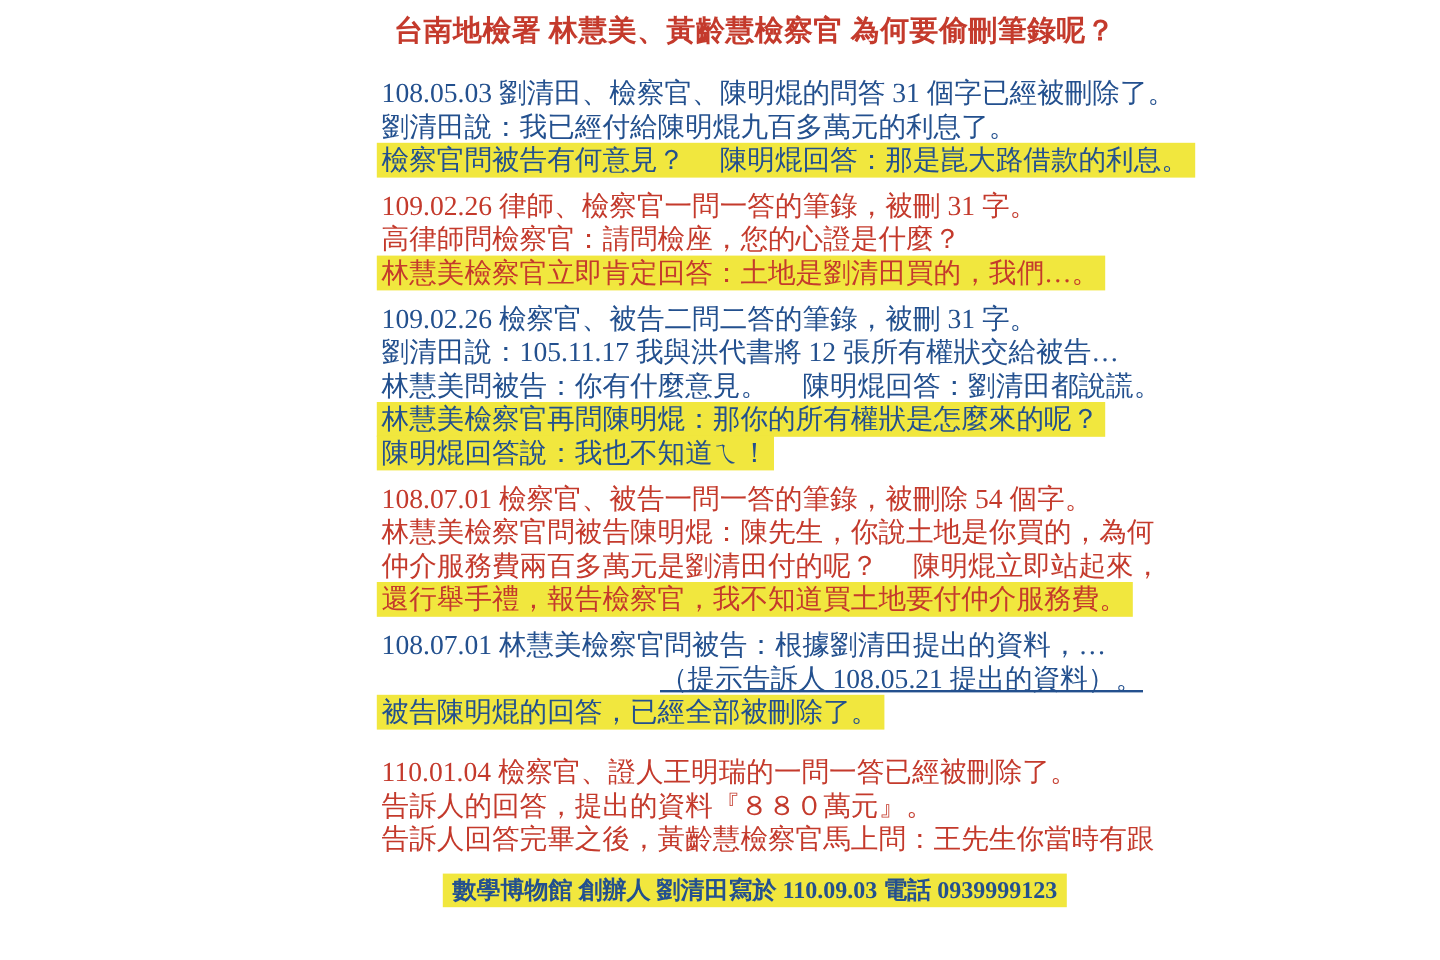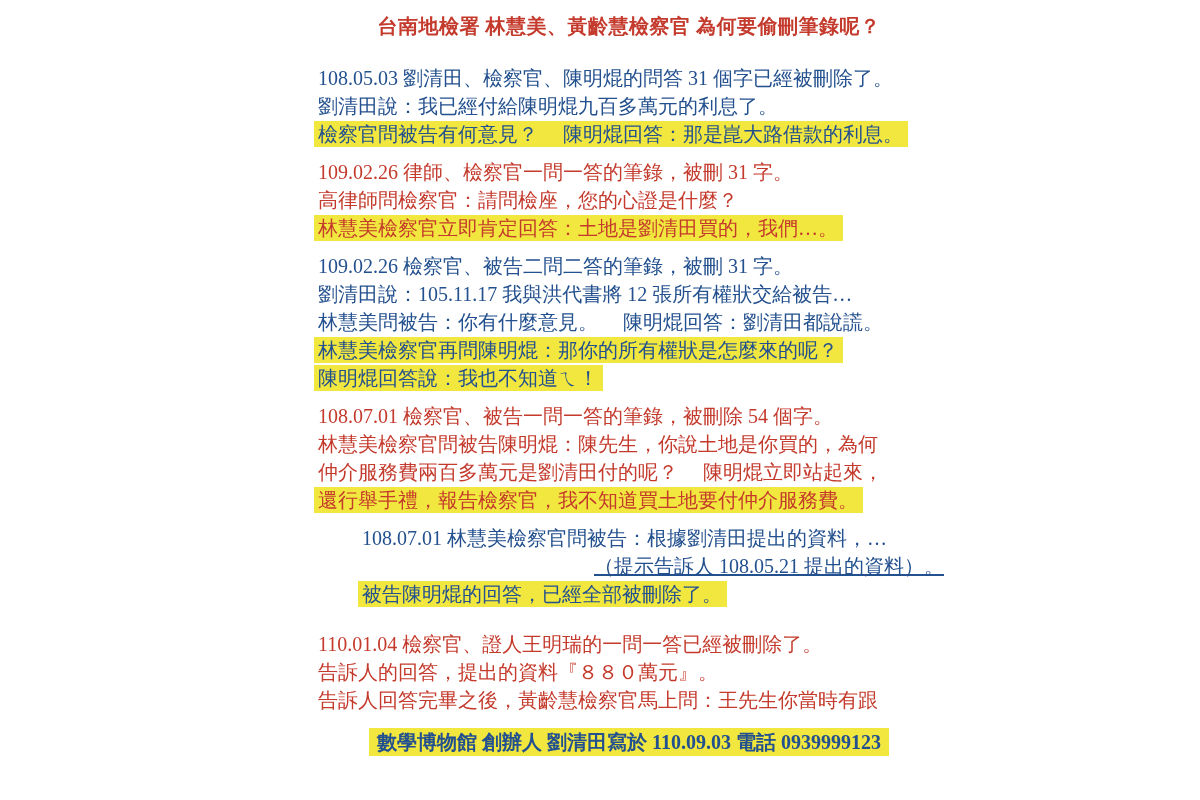--- a/index.html
+++ b/index.html
@@ -19,34 +19,34 @@
     position: absolute;
     left: 318px;
     top: 0;
     width: 622px;
     height: 800px;
   }
   .title {
     margin-top: 12px;
     margin-bottom: 24px;
     text-align: center;
-    font-size: 20px;
+    font-size: 24px;
     font-weight: bold;
     line-height: 28px;
     color: var(--red);
     letter-spacing: 0.5px;
     white-space: nowrap;
   }
   .sections { width: 100%; }
   .section { margin-bottom: 10px; }
-  .section:nth-child(5) { margin-bottom: 22px; margin-left: 44px; }
+  .section:nth-child(5) { margin-bottom: 22px; }
   .section.blue { color: var(--blue); }
   .section.red  { color: var(--red); }
   .line {
-    font-size: 20px;
+    font-size: 23px;
     line-height: 28px;
     white-space: nowrap;
   }
   .line.indent { padding-left: 232px; text-decoration: underline; }
   .hl {
     background: var(--hl);
     padding: 2px 5px 2px 4px;
     margin-left: -4px;
   }
   .footer {

